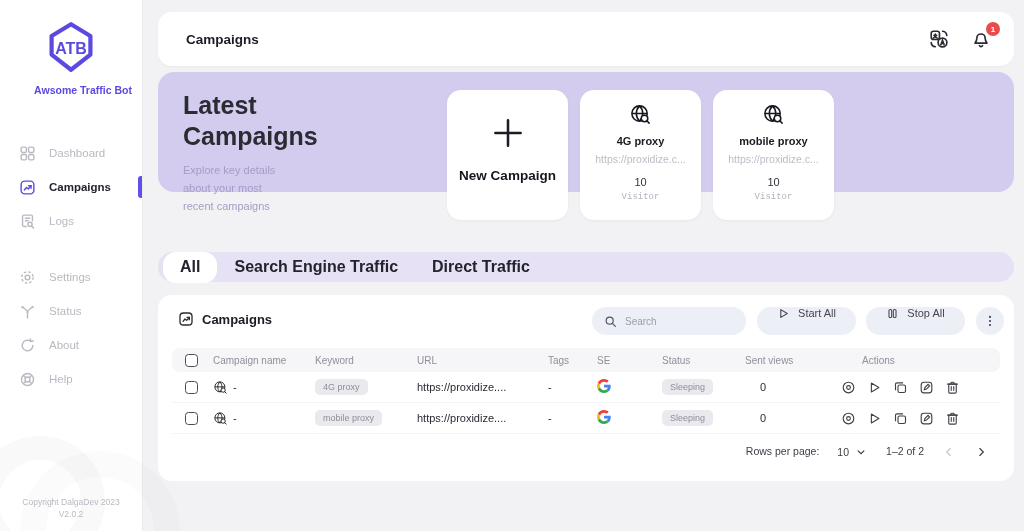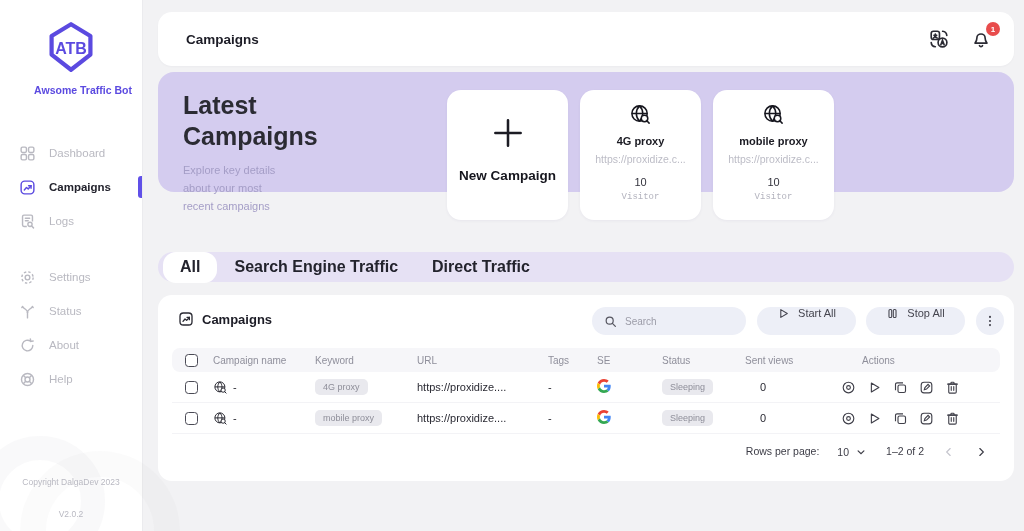--- a/index.html
+++ b/index.html
@@ -16,21 +16,21 @@
               padding-left:19px; color:#b9b9c1; font-size:11.5px; cursor:pointer; }
   .nav-item svg { width:17px; height:17px; flex:0 0 auto; }
   .nav-item.active { color:#23232d; font-weight:bold; }
   .nav-item.active svg { color:#5b4ae0; }
   .nav-item .active-bar { display:none; }
   .nav-item.active .active-bar { display:block; position:absolute; right:0; top:6px; width:4px;
               height:22px; background:#6050e8; border-radius:3px 0 0 3px; }
   .nav-gap { height:22px; }
   .side-footer { position:absolute; bottom:12px; left:0; width:100%; text-align:center;
                  color:#b9b9c2; font-size:8.5px; }
-  .side-footer .ver { margin-top:22px; }
+  .side-footer .ver { margin-top:2px; }
   .watermark { position:absolute; left:-25px; bottom:-35px; width:130px; height:130px;
                border:24px solid rgba(170,170,185,0.07); border-radius:50%; }
   .watermark2 { position:absolute; left:20px; bottom:-80px; width:160px; height:160px;
                border:26px solid rgba(170,170,185,0.05); border-radius:50%; }
 
   
   .main { position:absolute; left:158px; top:0; width:856px; height:531px; }
 
   
   .topbar { position:absolute; left:0; top:12px; width:856px; height:54px; background:#fff;

